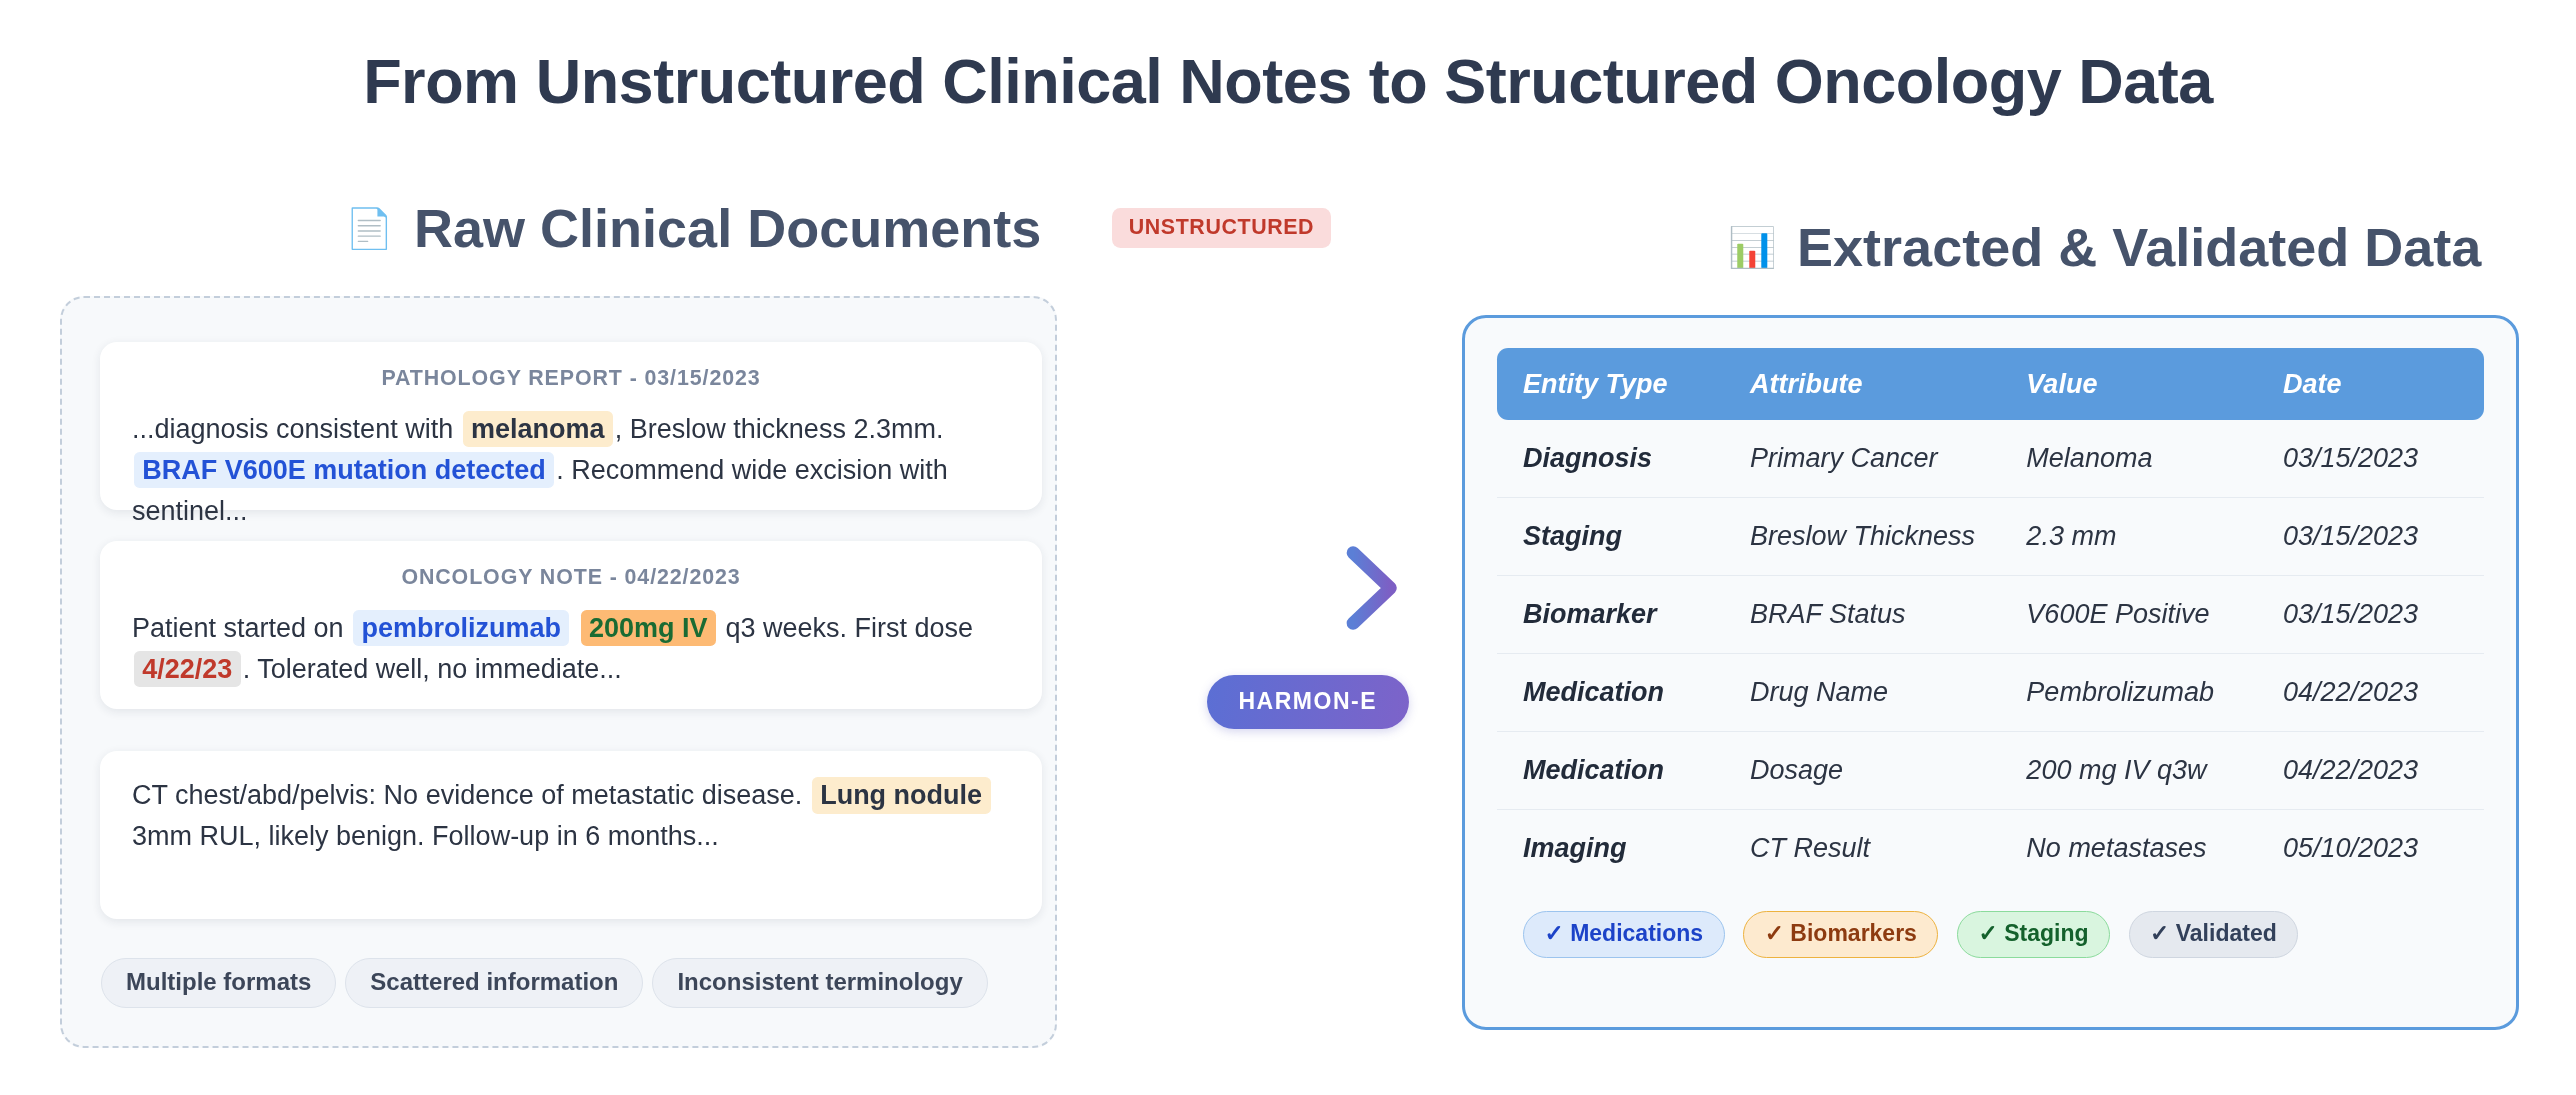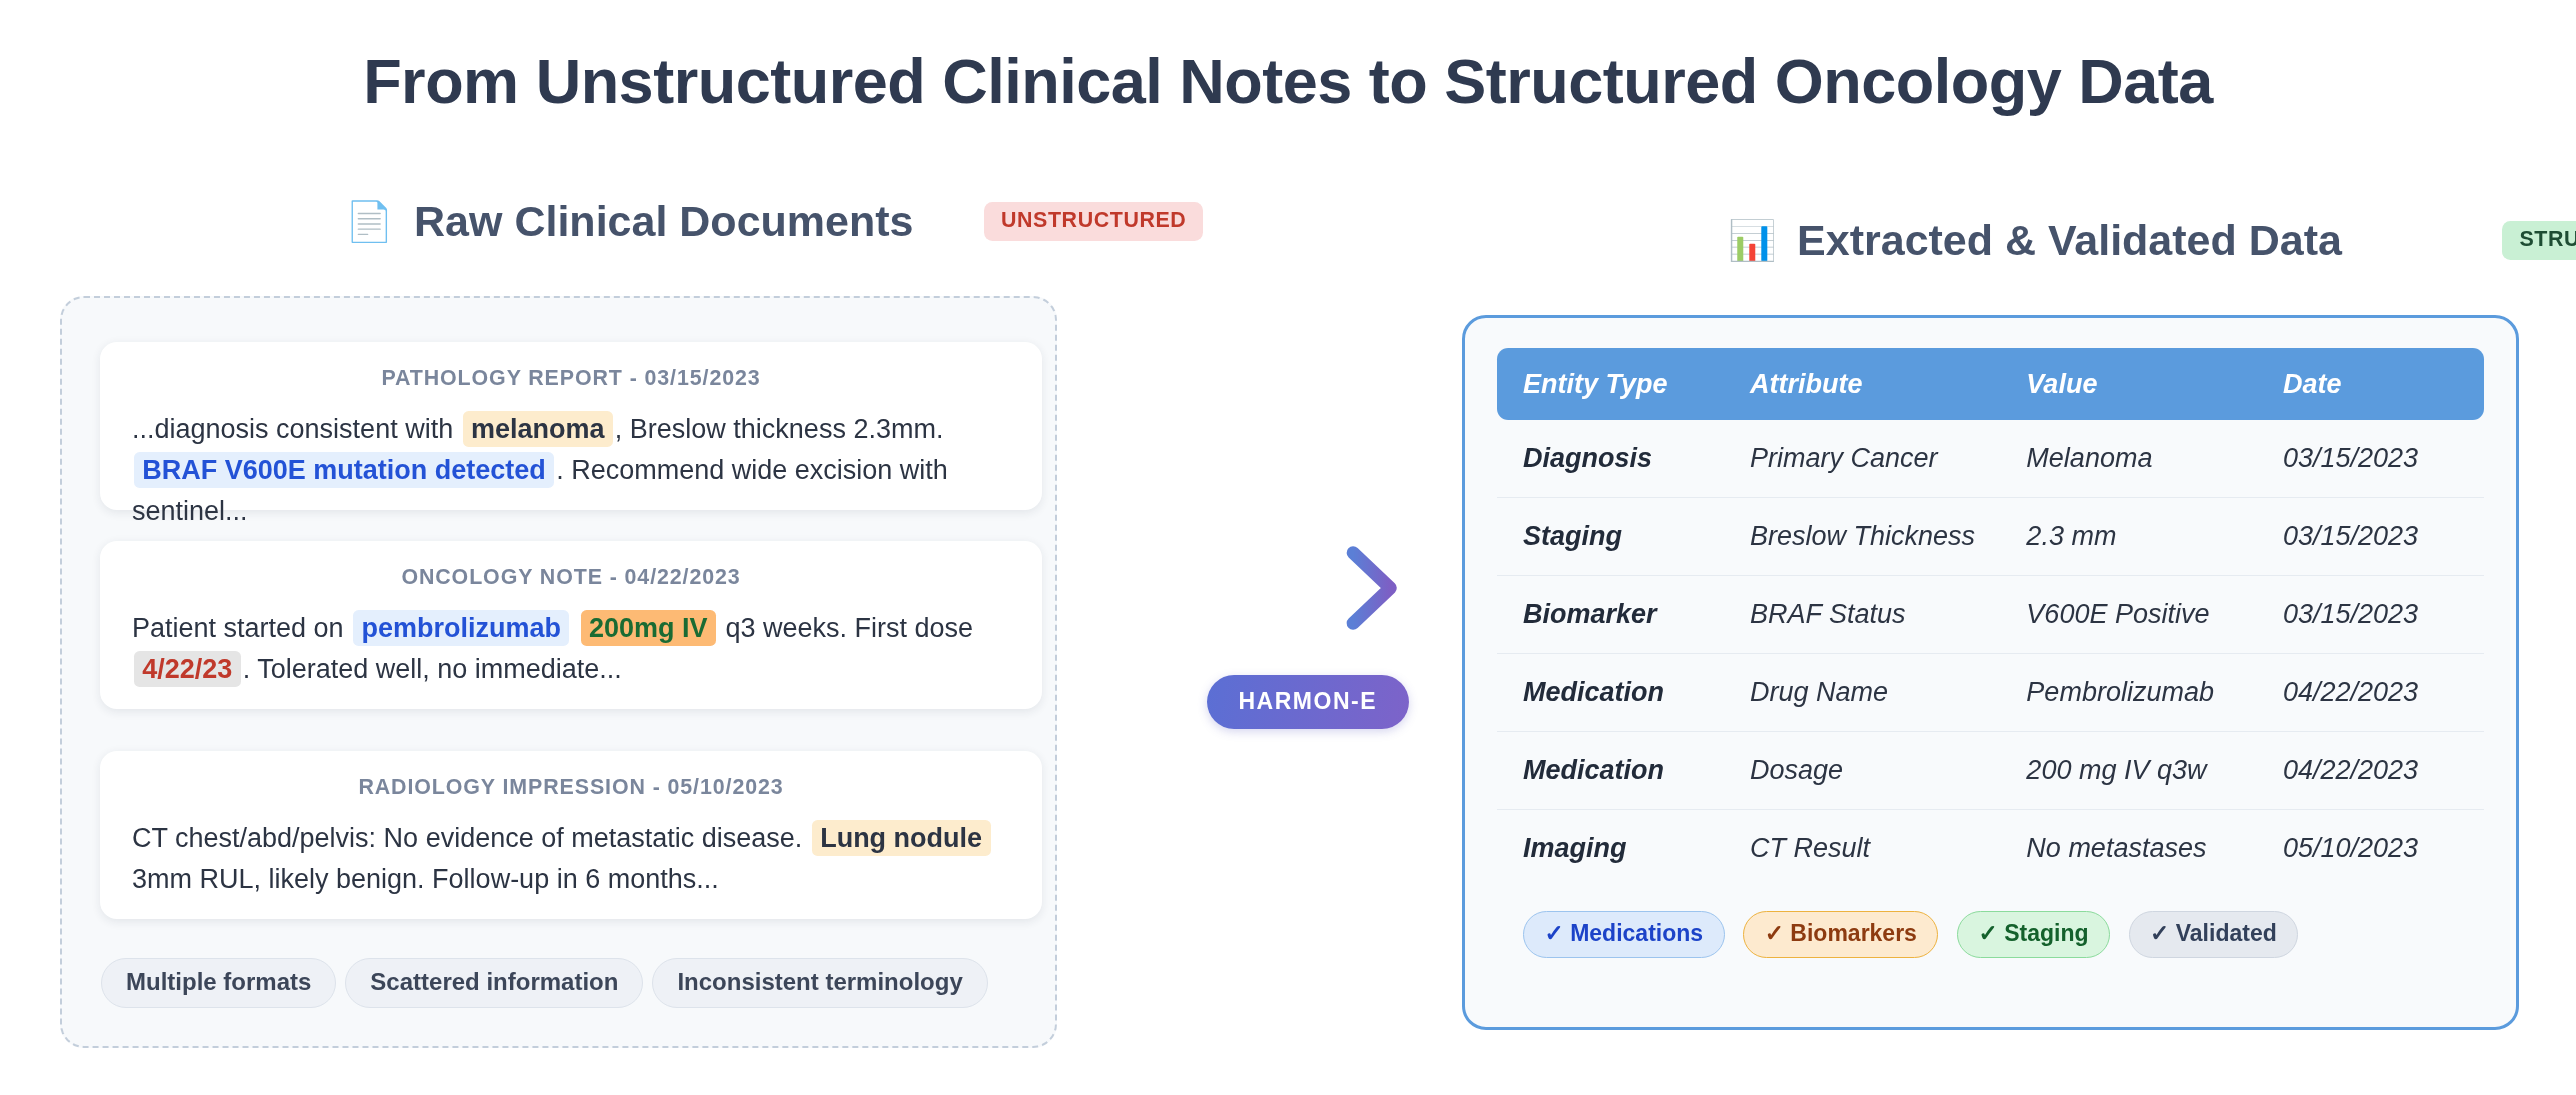--- a/index.html
+++ b/index.html
@@ -41,21 +41,21 @@
     display: flex;
     align-items: center;
     gap: 20.5px;
     white-space: nowrap;
   }
   .col-header .emoji {
     font-size: 39px;
     line-height: 1;
   }
   .col-header .ch-title {
-    font-size: 43px;
+    font-size: 54px;
     font-weight: bold;
     color: #46536b;
   }
   .badge {
     display: inline-block;
     padding: 8.4px 17px 9.3px;
     border-radius: 8.4px;
     font-size: 21.4px;
     font-weight: bold;
     letter-spacing: 0.6px;
@@ -256,21 +256,20 @@
   <div class="left-panel">
     <div class="doc-card" id="doc-card-0">
       <div class="doc-label">PATHOLOGY REPORT - 03/15/2023</div>
       <div class="doc-body">...diagnosis consistent with <span class="hl hl-amber">melanoma</span>, Breslow thickness 2.3mm. <span class="hl hl-blue">BRAF V600E mutation detected</span>. Recommend wide excision with sentinel...</div>
     </div>
     <div class="doc-card" id="doc-card-1">
       <div class="doc-label">ONCOLOGY NOTE - 04/22/2023</div>
       <div class="doc-body">Patient started on <span class="hl hl-blue">pembrolizumab</span> <span class="hl hl-green">200mg IV</span> q3 weeks. First dose <span class="hl hl-red">4/22/23</span>. Tolerated well, no immediate...</div>
     </div>
     <div class="doc-card" id="doc-card-2">
-      <div class="doc-label">RADIOLOGY IMPRESSION - 05/10/2023</div>
       <div class="doc-body">CT chest/abd/pelvis: No evidence of metastatic disease. <span class="hl hl-amber">Lung nodule</span> 3mm RUL, likely benign. Follow-up in 6 months...</div>
     </div>
 
     <div class="pill-row">
       <span class="pill">Multiple formats</span>
       <span class="pill">Scattered information</span>
       <span class="pill">Inconsistent terminology</span>
     </div>
   </div>
 

